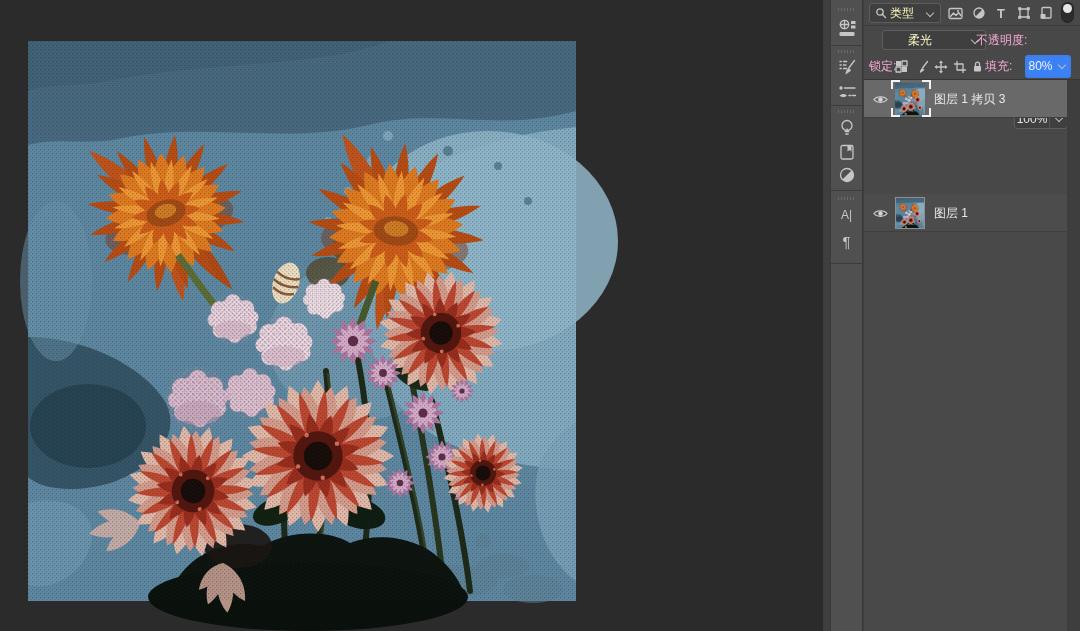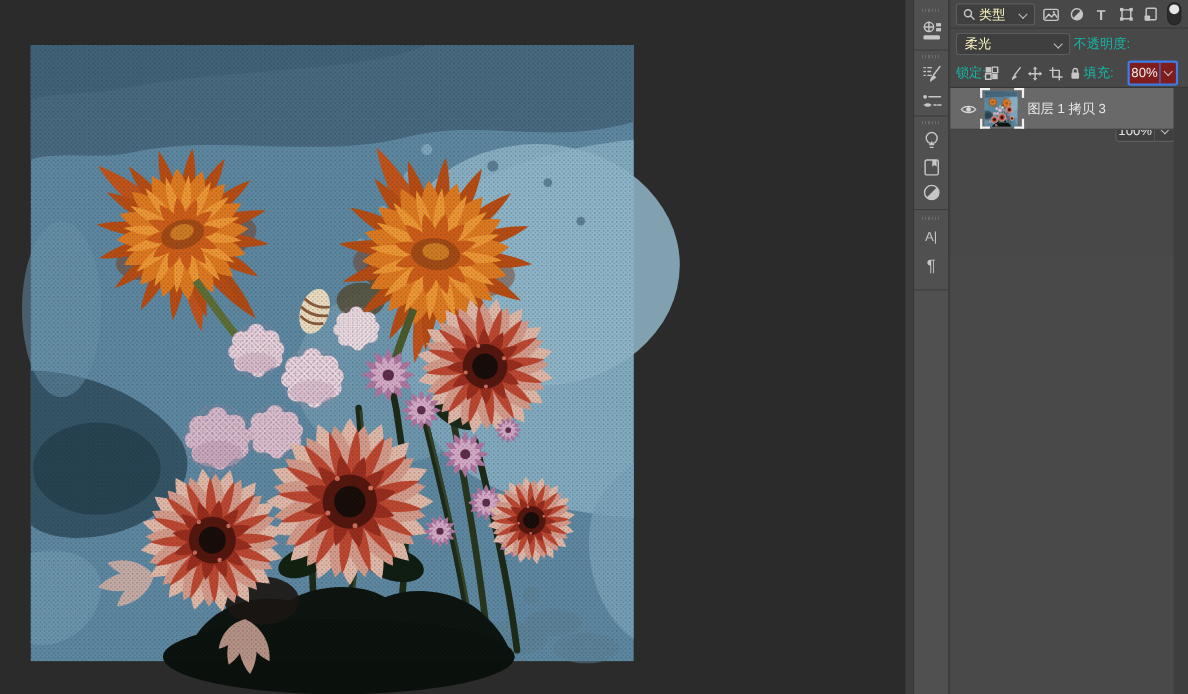--- a/index.html
+++ b/index.html
@@ -28,26 +28,26 @@
   #panel{left:864px;top:0;width:216px;height:631px;background:#484848}
   .prow{position:absolute;left:0;width:100%;box-sizing:border-box}
   #filter-row{top:0;height:26px;border-bottom:1px solid #3b3b3b}
   #blend-row{top:27px;height:26px}
   #lock-row{top:53px;height:27px;border-bottom:1px solid #363636}
 
   .select{position:absolute;background:#3f3f3f;border:1px solid #5d5d5d;border-radius:3px;
           color:#fef9c3;display:flex;align-items:center;box-sizing:border-box}
   .chev{display:inline-block;width:5px;height:5px;border-right:1.4px solid #bdbdbd;
         border-bottom:1.4px solid #bdbdbd;transform:rotate(45deg);margin-top:-3px}
-  .lbl{position:absolute;color:#14b8a6;line-height:26px;white-space:nowrap}
+  .lbl{position:absolute;color:#f9a8d4;line-height:26px;white-space:nowrap}
   .ficon{position:absolute;top:5px;width:16px;height:16px;display:flex;align-items:center;justify-content:center}
   .licon{position:absolute;top:6px;width:15px;height:15px;display:flex;align-items:center;justify-content:center}
 
   #opacity-combo{position:absolute;left:162px;top:29px;width:44px;height:21px;display:flex;
-       border:1px solid #3f7de8;box-shadow:0 0 0 1px #3f7de8;border-radius:2px;background:#7f1d1d;box-sizing:border-box}
+       border:1px solid #3f7de8;box-shadow:0 0 0 1px #3f7de8;border-radius:2px;background:#3b82f6;box-sizing:border-box}
   #opacity-combo .field{width:27px;text-align:center;line-height:19px;color:#f0f0f0}
   #opacity-combo .arrow{flex:1;border-left:1px solid #3f7de8;display:flex;align-items:center;justify-content:center}
 
   #fill-combo{position:absolute;left:150px;top:56px;width:54px;height:20px;display:flex;
        background:#3f3f3f;border:1px solid #5d5d5d;border-radius:3px;box-sizing:border-box}
   #fill-combo .field{width:34px;text-align:center;line-height:18px;color:#e4e4e4}
   #fill-combo .arrow{flex:1;border-left:1px solid #555;display:flex;align-items:center;justify-content:center}
 
   #filter-toggle{position:absolute;left:197px;top:2px;width:13px;height:21px;border-radius:7px;
        background:#2c2c2c;border:1px solid #242424;box-sizing:border-box}
@@ -411,21 +411,21 @@
         <rect x="3" y="1.5" width="9" height="10.5" rx="1" class="icon-stroke"></rect>
         <rect x="1.5" y="8" width="5" height="4.8" rx="0.8" fill="#c6c6c6"></rect>
       </svg>
     </div>
     <div id="filter-toggle">
         <div class="knob"></div>
       </div>
   </div>
 
   <div class="prow" id="blend-row">
-    <div class="select" style="left:5px;top:3px;width:104px;height:20px;padding-left:7px">
+    <div class="select" style="left:18px;top:3px;width:104px;height:20px;padding-left:25px">
       <span>柔光</span>
       <span class="chev" style="position:absolute;right:7px;top:9px"></span>
     </div>
     <span class="lbl" style="left:112px">不透明度:</span>
     <div id="opacity-combo">
       <span class="field">80%</span>
       <span class="arrow">
           <span class="chev"></span>
         </span>
     </div>
@@ -484,16 +484,27 @@
     </div>
     <span class="sel-brk" style="left:27px;top:0;border-right:none;border-bottom:none"></span>
     <span class="sel-brk" style="left:58px;top:0;border-left:none;border-bottom:none"></span>
     <span class="sel-brk" style="left:27px;top:28px;border-right:none;border-top:none"></span>
     <span class="sel-brk" style="left:58px;top:28px;border-left:none;border-top:none"></span>
     <span class="layer-label">图层 1 拷贝 3</span>
   </div>
 
 
 
+  <div class="layer-row" style="top:194px">
+    <svg class="eye" viewBox="0 0 15 11">
+        <use href="#eyeicon"></use>
+      </svg>
+    <div class="thumb">
+      <svg width="28" height="30" viewBox="0 0 548 560" preserveAspectRatio="none">
+          <use href="#scene"></use>
+        </svg>
+    </div>
+    <span class="layer-label">图层 1</span>
+  </div>
 
   <div id="layers-empty"></div>
   <div id="panel-gutter"></div>
 </div>
 
 </body></html>

